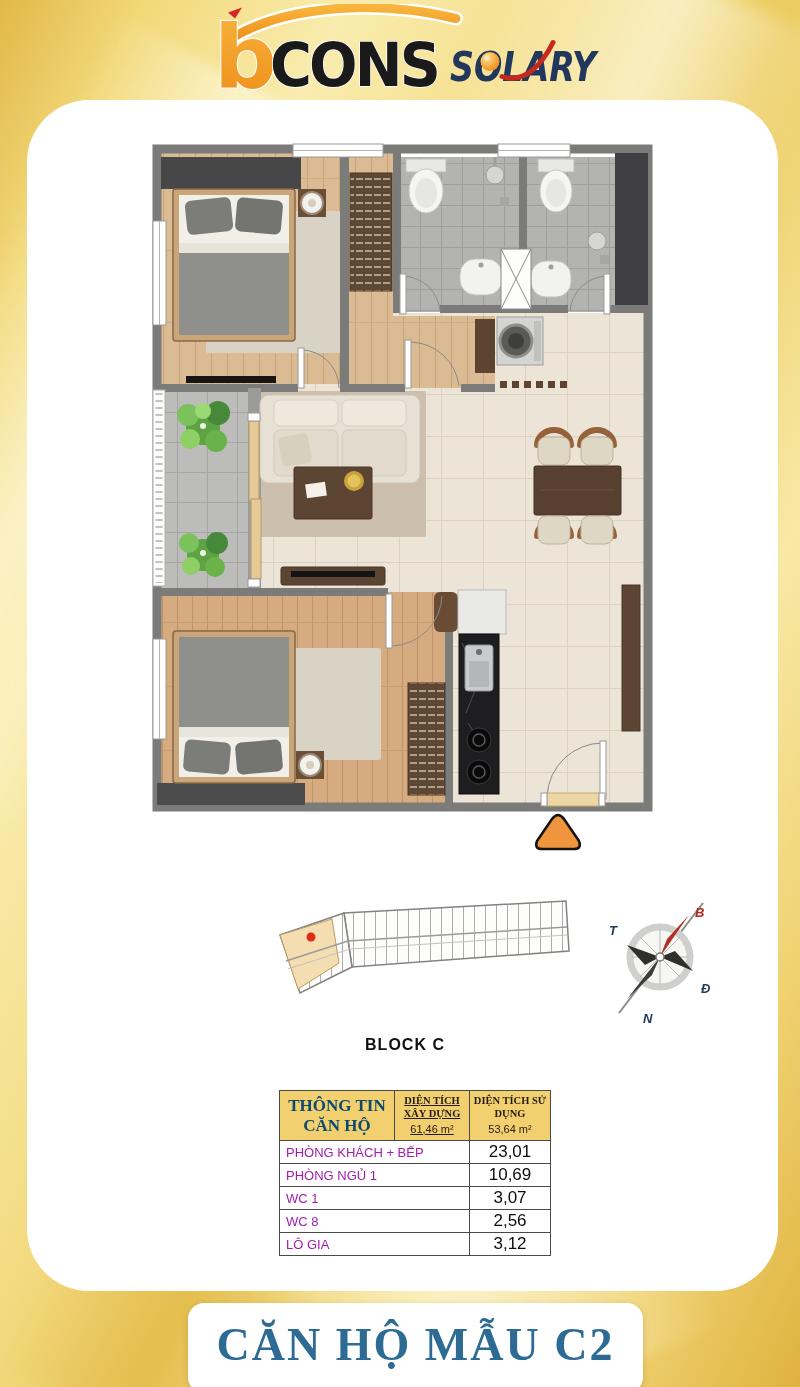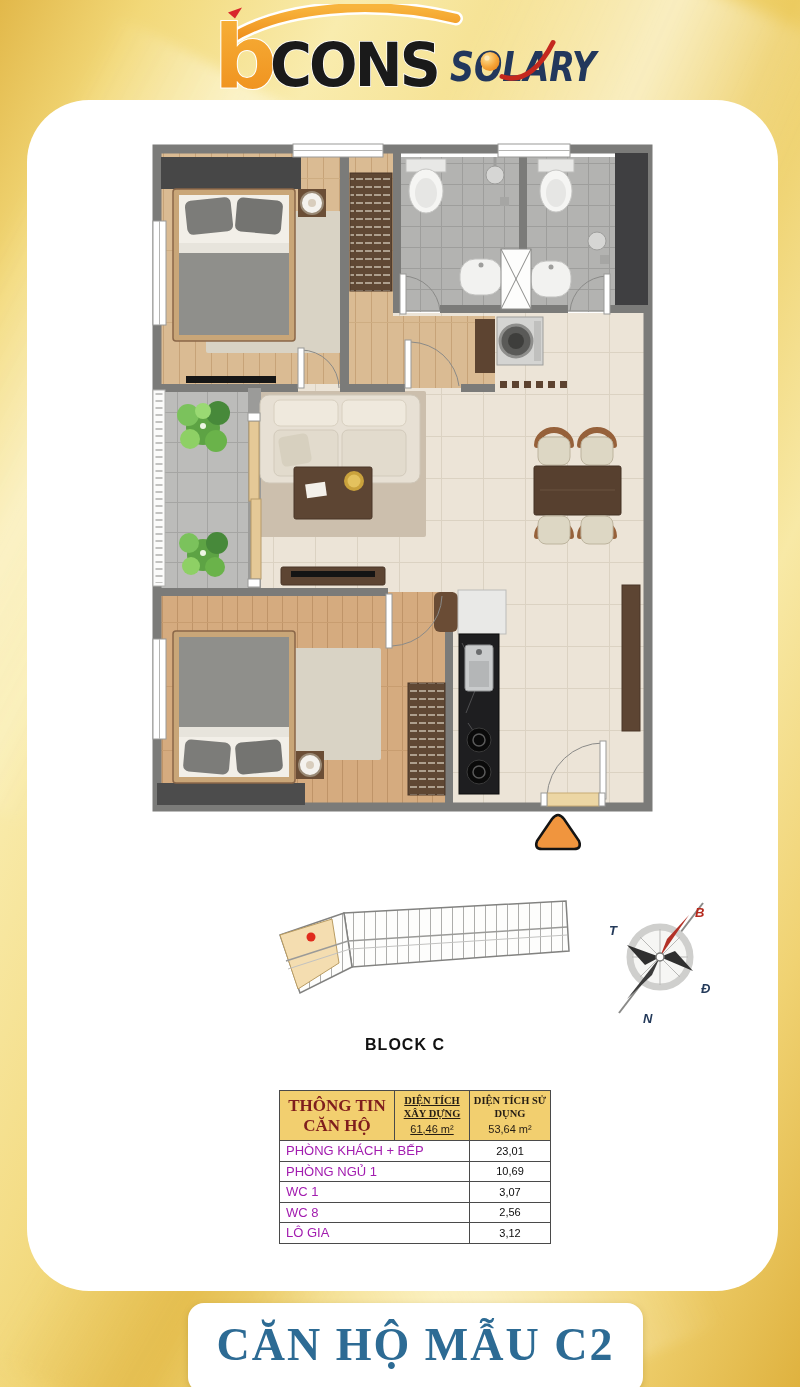--- a/index.html
+++ b/index.html
@@ -20,28 +20,28 @@
   #plan{position:absolute;left:148px;top:143px;width:510px;height:715px;}
   #blockmap{position:absolute;left:266px;top:894px;width:306px;height:122px;}
   #blocklabel{position:absolute;left:285px;top:1036px;width:240px;text-align:center;
     font-size:16px;font-weight:bold;color:#111;letter-spacing:1px;}
   #compass{position:absolute;left:603px;top:893px;width:115px;height:140px;}
   
   #tablewrap{position:absolute;left:279px;top:1090px;width:262px;}
   table.info{border-collapse:collapse;width:262px;table-layout:fixed;}
   table.info td,table.info th{border:1px solid #4a4a4a;overflow:hidden;}
   th.h1{width:112px;background:#f2cf6f;font-family:"Liberation Serif",serif;
-    font-size:17px;line-height:1.15;color:#7f1d1d;font-weight:bold;height:47px;}
+    font-size:17px;line-height:1.15;color:#0c4a6e;font-weight:bold;height:47px;}
   th.h2{width:72px;background:#f2cf6f;font-family:"Liberation Serif",serif;
     font-size:10.5px;line-height:1.2;color:#241c14;font-weight:bold;text-decoration:underline;}
   th.h3{width:78px;background:#f2cf6f;font-family:"Liberation Serif",serif;
     font-size:10.5px;line-height:1.2;color:#241c14;font-weight:bold;}
   .hval{display:block;font-weight:normal;font-size:11px;margin-top:2px;font-family:"Liberation Sans",sans-serif;}
   td.lbl{font-size:13px;color:#a21caf;padding:0 0 0 6px;height:19.5px;background:#fff;}
-  td.val{font-size:11px;color:#0c0c0c;text-align:center;background:#fff;}
+  td.val{font-size:17px;color:#0c0c0c;text-align:center;background:#fff;}
   
   #banner{position:absolute;left:188px;top:1303px;width:455px;height:90px;background:#fff;
     border-radius:16px;display:flex;align-items:center;justify-content:center;
     box-shadow:0 2px 6px rgba(120,90,10,.25);}
   #banner span{font-family:"Liberation Serif",serif;font-weight:bold;font-size:46px;
     color:#2d6b94;letter-spacing:2px;transform:translateY(-4px);text-align:right;}
 </style>
 </head>
 <body>
 

